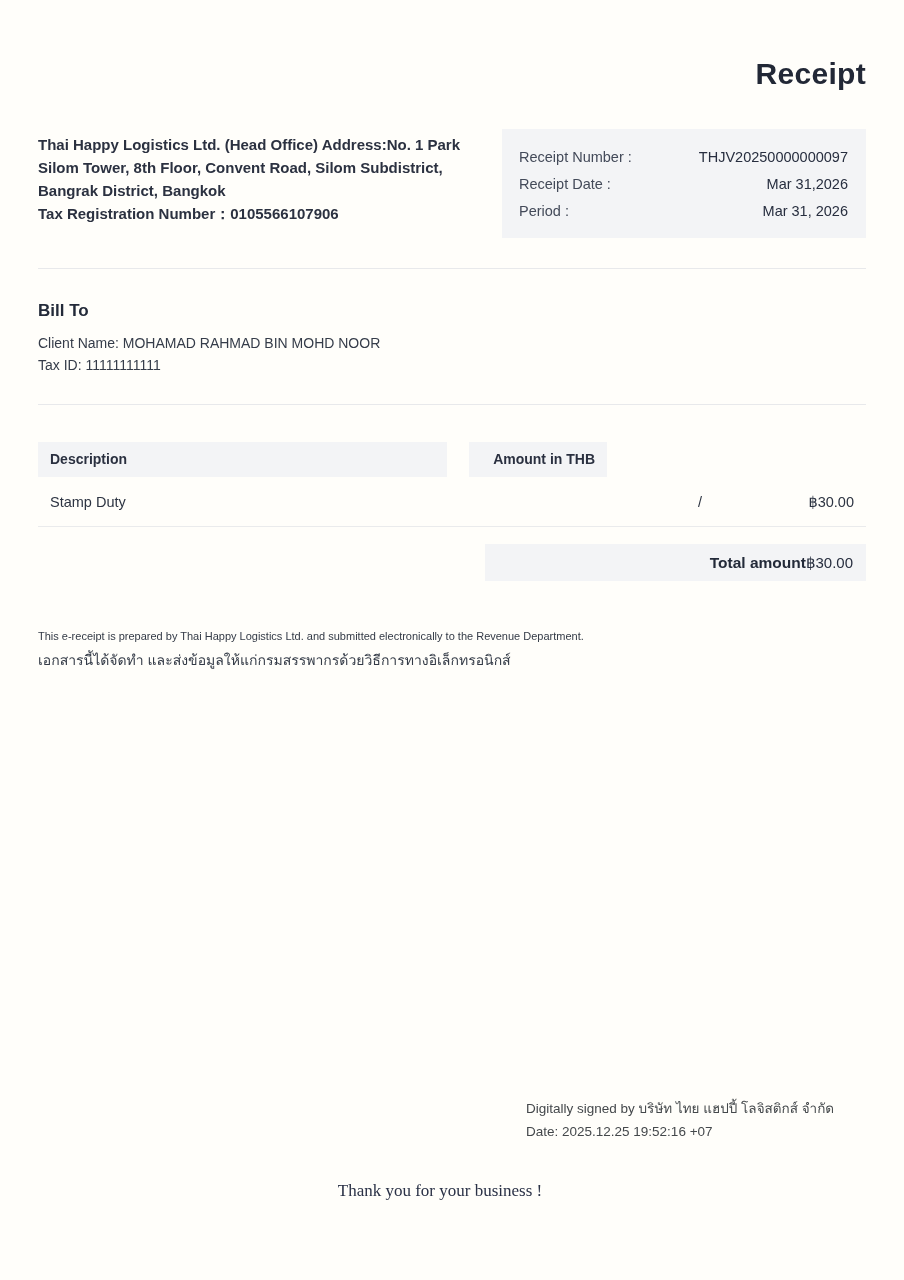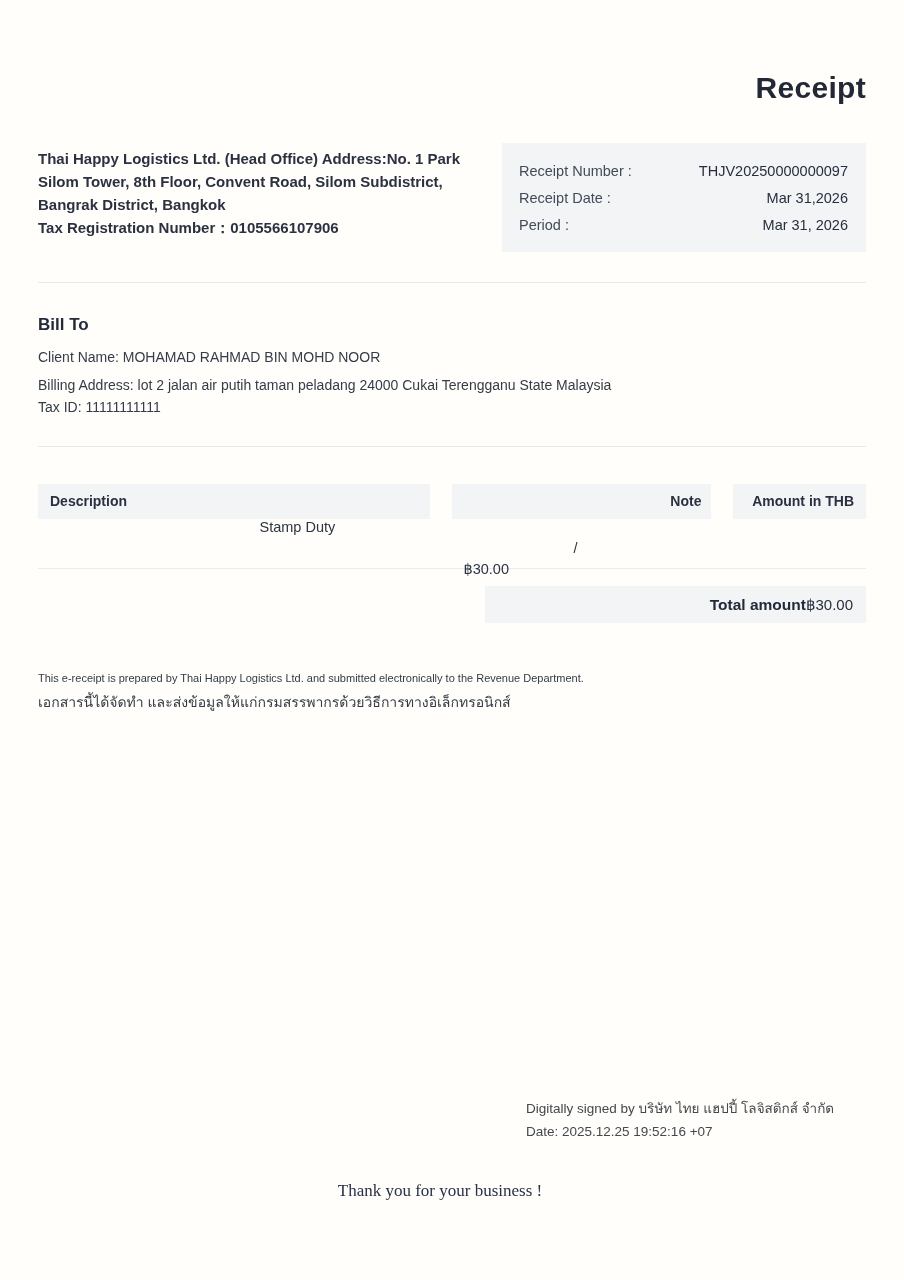--- a/index.html
+++ b/index.html
@@ -9,21 +9,21 @@
     width:904px; height:1280px;
     margin:0 auto;
     background:#fffefa;
     font-family:"Liberation Sans","DejaVu Sans",sans-serif;
     color:#272e3f;
     overflow:hidden;
   }
   .content { padding:0 38px; }
 
   .receipt-title {
-    margin-top:70px;
+    margin-top:56px;
     text-align:right;
     font-size:30px;
     font-weight:700;
     letter-spacing:0.3px;
     color:#222836;
     line-height:36px;
   }
 
   .seller-row {
     margin-top:37px;
@@ -92,27 +92,26 @@
     font-size:14px;
     font-weight:600;
     color:#2a3040;
   }
   .th-desc   { width:409px; padding-left:12px; }
   .th-note   { width:271px; text-align:right; padding-right:10px; }
   .th-amount { width:138px; text-align:right; padding-right:12px; }
 
   .trow {
     display:flex;
-    gap:5px;
+    gap:21px;
     height:50px;
     align-items:center;
     border-bottom:1px solid #eaebec;
     font-size:14.5px;
     color:#2d3442;
-    flex-direction:column;
   }
   .td-desc   { width:409px; padding-left:12px; }
   .td-note   { width:271px; text-align:right; padding-right:10px; }
   .td-amount { width:138px; text-align:right; padding-right:12px; }
 
   .total-box {
     margin-top:17px;
     margin-left:447px;
     width:381px;
     height:37px;
@@ -183,29 +182,27 @@
           <span class="meta-label">Period :</span>
           <span class="meta-value">Mar 31, 2026</span>
         </div>
       </div>
     </div>
 
     <hr class="divider">
 
     <h2 class="billto-heading">Bill To</h2>
     <div class="billto-line billto-client">Client Name: MOHAMAD RAHMAD BIN MOHD NOOR</div>
-    <div class="billto-line billto-address">Billing Address: lot 2 jalan air putih taman peladang 24000 Cukai Terengganu State Malaysia</div>
     <div class="billto-line billto-taxid">Tax ID: 11111111111</div>
 
     <hr class="divider divider-2">
 
     <div class="items-table">
       <div class="thead">
         <div class="th th-desc">Description</div>
-        <div class="th th-note">Note</div>
         <div class="th th-amount">Amount in THB</div>
       </div>
       <div class="trow">
         <div class="td-desc">Stamp Duty</div>
         <div class="td-note">/</div>
         <div class="td-amount">฿30.00</div>
       </div>
     </div>
 
     <div class="total-box">

